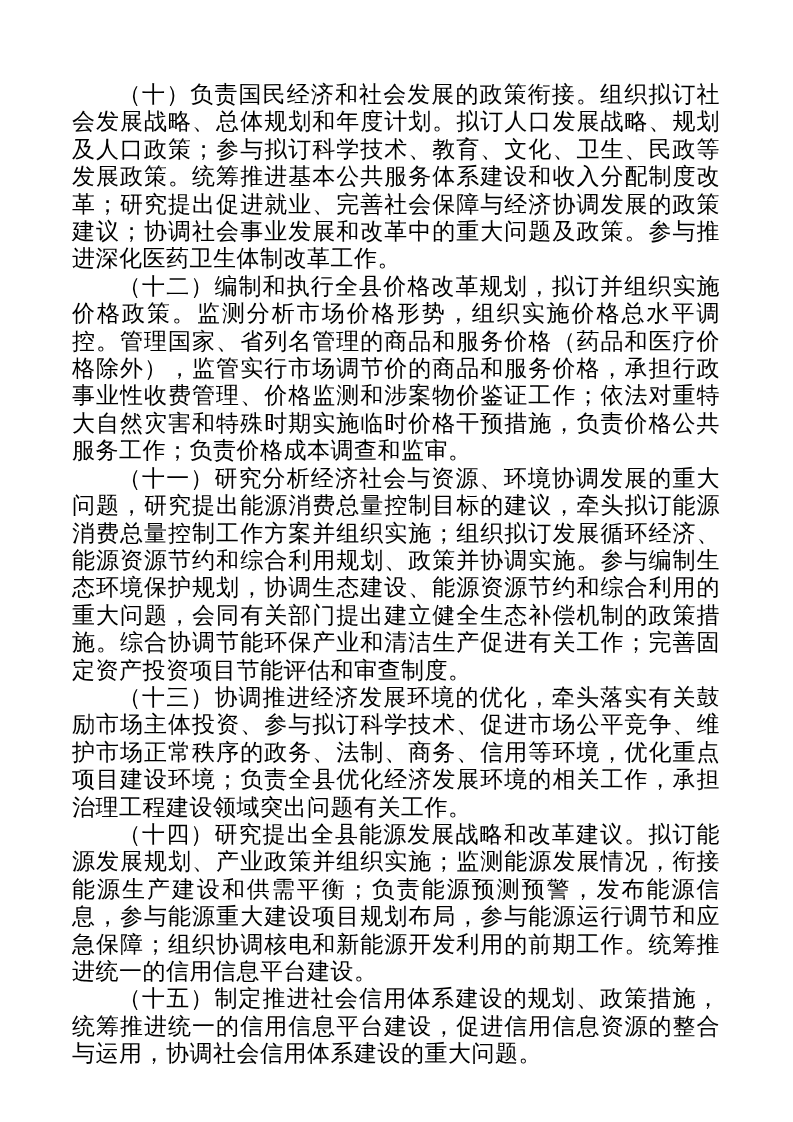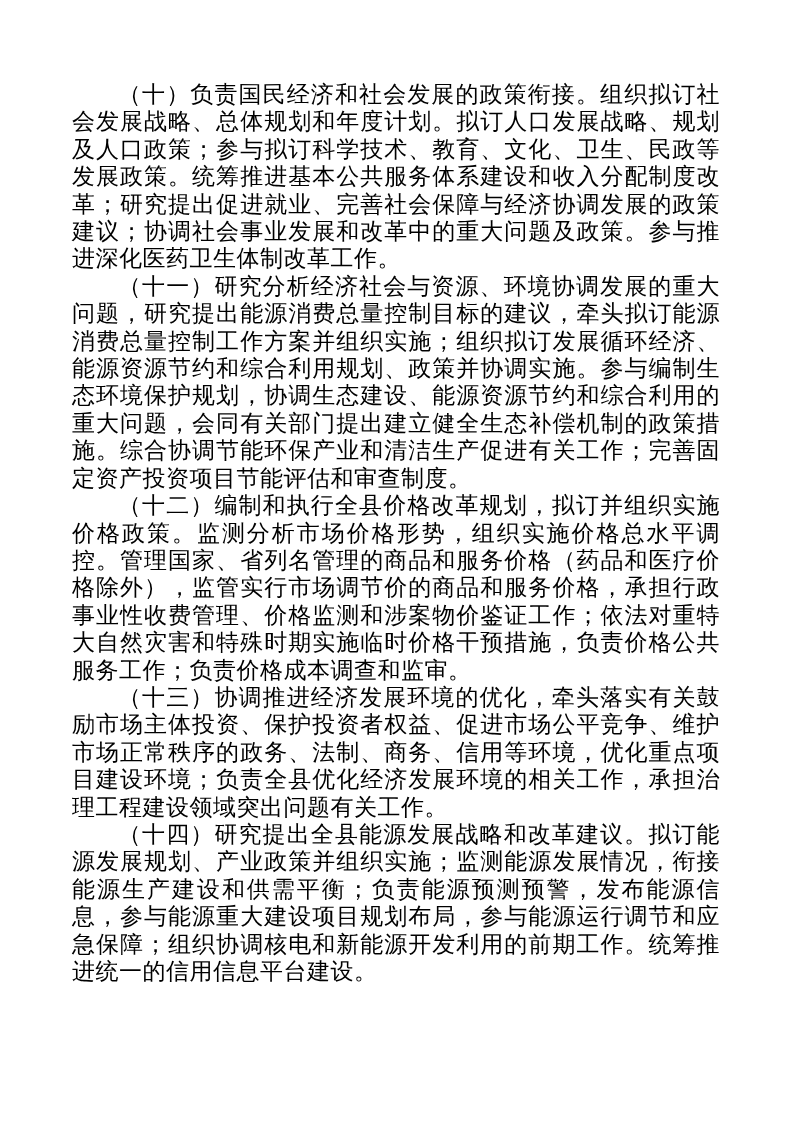--- a/index.html
+++ b/index.html
@@ -30,18 +30,19 @@
     letter-spacing: 0.5px;
     word-break: break-all;
   }
 </style>
 </head>
 <body>
 
 <div class="page">
   <div class="doc-body">
     <p>（十）负责国民经济和社会发展的政策衔接。组织拟订社会发展战略、总体规划和年度计划。拟订人口发展战略、规划及人口政策；参与拟订科学技术、教育、文化、卫生、民政等发展政策。统筹推进基本公共服务体系建设和收入分配制度改革；研究提出促进就业、完善社会保障与经济协调发展的政策建议；协调社会事业发展和改革中的重大问题及政策。参与推进深化医药卫生体制改革工作。</p>
+    <p>（十二）编制和执行全县价格改革规划，拟订并组织实施价格政策。监测分析市场价格形势，组织实施价格总水平调控。管理国家、省列名管理的商品和服务价格（药品和医疗价格除外），监管实行市场调节价的商品和服务价格，承担行政事业性收费管理、价格监测和涉案物价鉴证工作；依法对重特大自然灾害和特殊时期实施临时价格干预措施，负责价格公共服务工作；负责价格成本调查和监审。</p>
     <p>（十一）研究分析经济社会与资源、环境协调发展的重大问题，研究提出能源消费总量控制目标的建议，牵头拟订能源消费总量控制工作方案并组织实施；组织拟订发展循环经济、能源资源节约和综合利用规划、政策并协调实施。参与编制生态环境保护规划，协调生态建设、能源资源节约和综合利用的重大问题，会同有关部门提出建立健全生态补偿机制的政策措施。综合协调节能环保产业和清洁生产促进有关工作；完善固定资产投资项目节能评估和审查制度。</p>
-    <p>（十二）编制和执行全县价格改革规划，拟订并组织实施价格政策。监测分析市场价格形势，组织实施价格总水平调控。管理国家、省列名管理的商品和服务价格（药品和医疗价格除外），监管实行市场调节价的商品和服务价格，承担行政事业性收费管理、价格监测和涉案物价鉴证工作；依法对重特大自然灾害和特殊时期实施临时价格干预措施，负责价格公共服务工作；负责价格成本调查和监审。</p>
-    <p>（十三）协调推进经济发展环境的优化，牵头落实有关鼓励市场主体投资、保护投资者权益、促进市场公平竞争、维护市场正常秩序的政务、法制、商务、信用等环境，优化重点项目建设环境；负责全县优化经济发展环境的相关工作，承担治理工程建设领域突出问题有关工作。</p>
+    <p>（十三）协调推进经济发展环境的优化，牵头落实有关鼓励市场主体投资、参与拟订科学技术、促进市场公平竞争、维护市场正常秩序的政务、法制、商务、信用等环境，优化重点项目建设环境；负责全县优化经济发展环境的相关工作，承担治理工程建设领域突出问题有关工作。</p>
     <p>（十四）研究提出全县能源发展战略和改革建议。拟订能源发展规划、产业政策并组织实施；监测能源发展情况，衔接能源生产建设和供需平衡；负责能源预测预警，发布能源信息，参与能源重大建设项目规划布局，参与能源运行调节和应急保障；组织协调核电和新能源开发利用的前期工作。统筹推进统一的信用信息平台建设。</p>
+    <p>（十五）制定推进社会信用体系建设的规划、政策措施，统筹推进统一的信用信息平台建设，促进信用信息资源的整合与运用，协调社会信用体系建设的重大问题。</p>
   </div>
 </div>
 
 </body></html>

